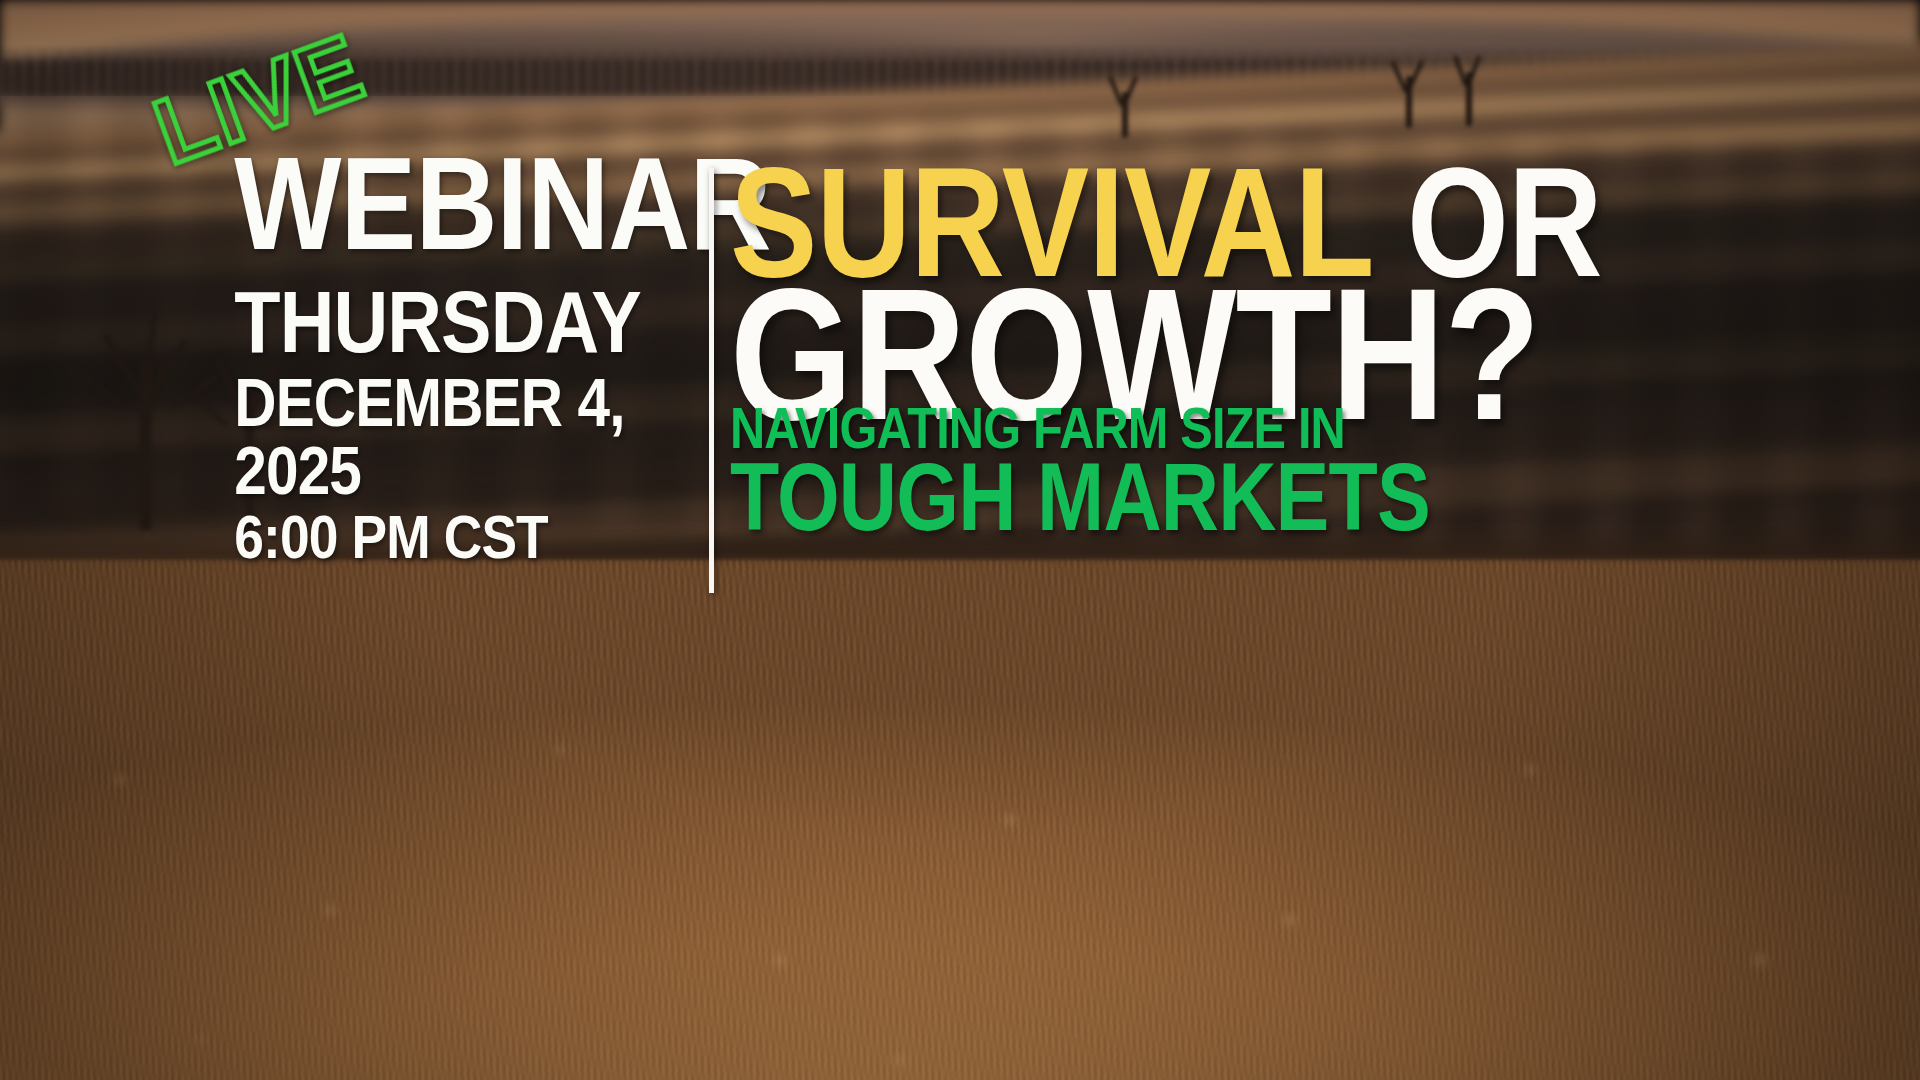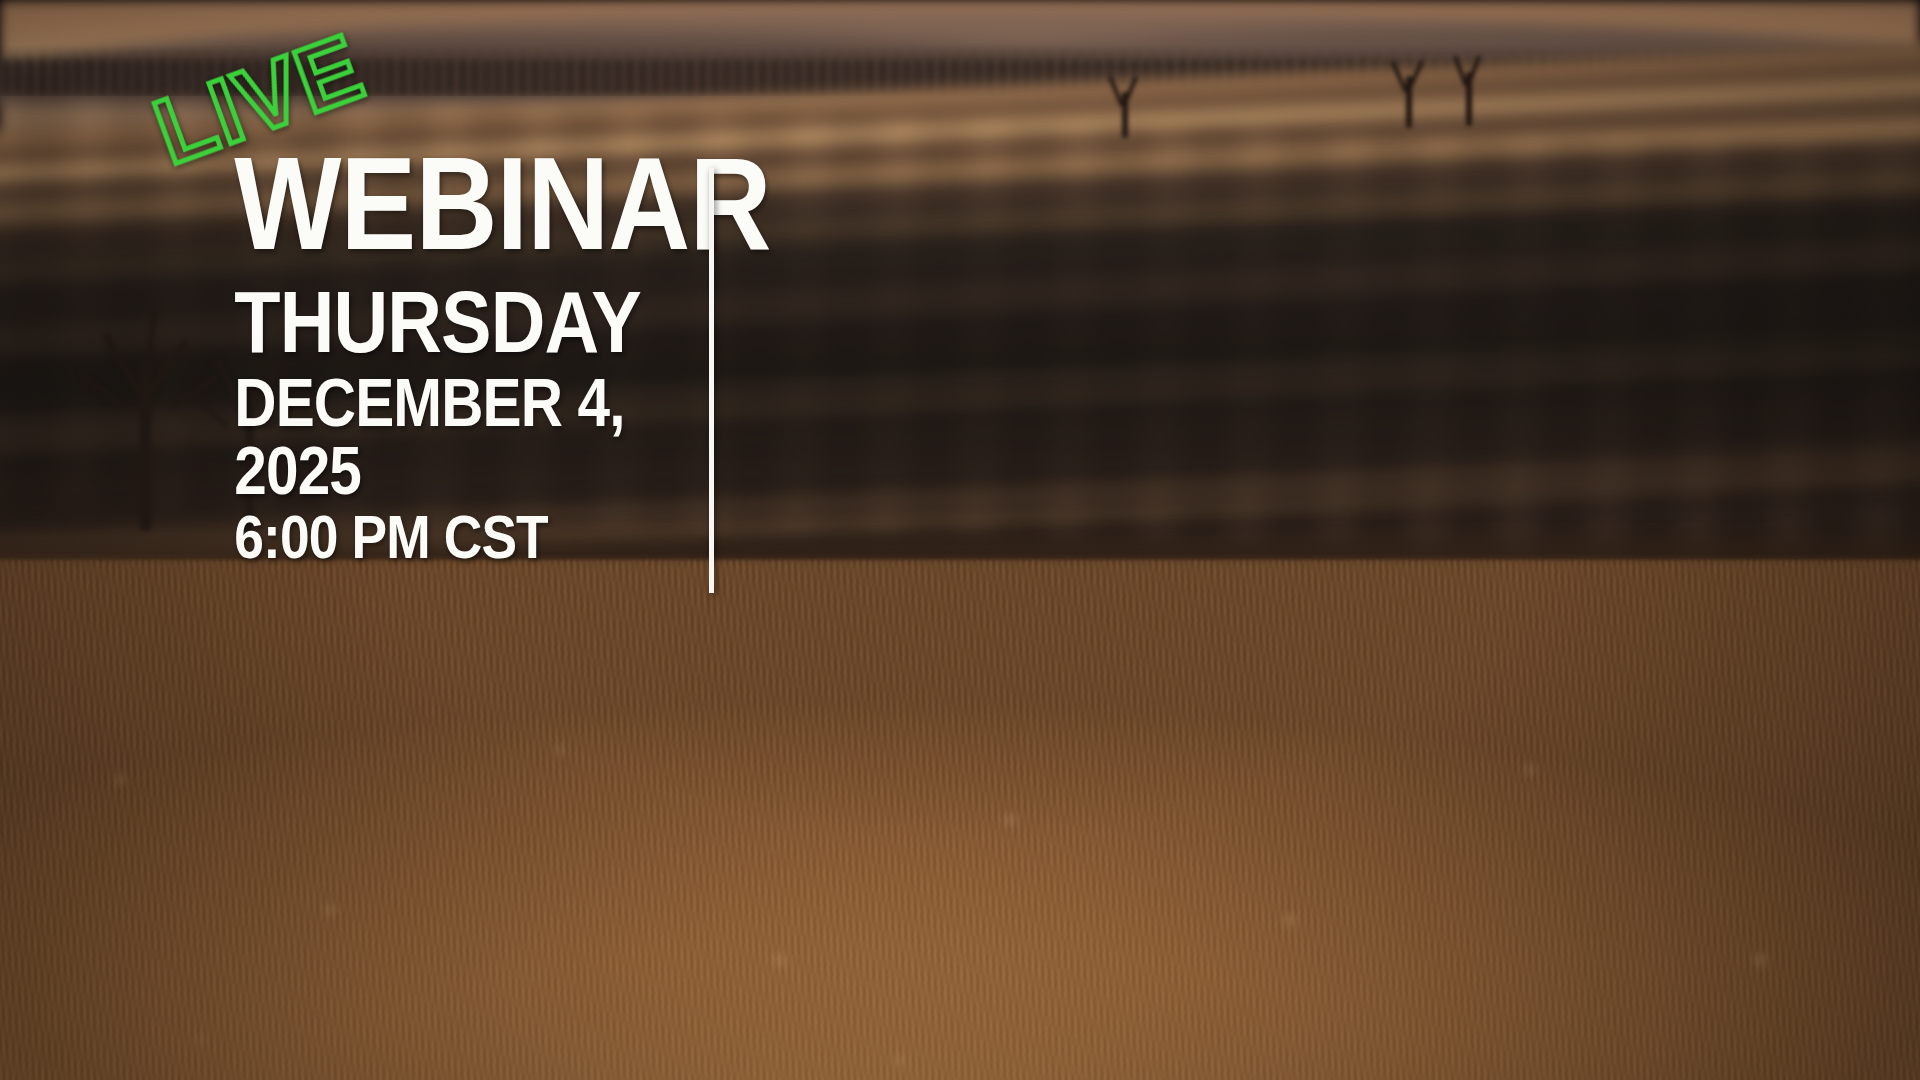--- a/index.html
+++ b/index.html
@@ -222,15 +222,23 @@
 
     <div class="left">
       <div class="webinar cond">WEBINAR</div>
       <div class="thursday cond">THURSDAY</div>
       <div class="dateline cond">DECEMBER 4, 2025</div>
       <div class="timeline cond">6:00 PM CST</div>
     </div>
 
     <div class="divider"></div>
 
+    <div class="right">
+      <div class="line1 cond">
+        <span class="survival">SURVIVAL</span><span class="or"> OR</span>
+      </div>
+      <div class="line2 cond">GROWTH?</div>
+      <div class="sub1 cond">NAVIGATING FARM SIZE IN</div>
+      <div class="sub2 cond">TOUGH MARKETS</div>
+    </div>
 
   </div>
 </div>
 
 </body></html>

